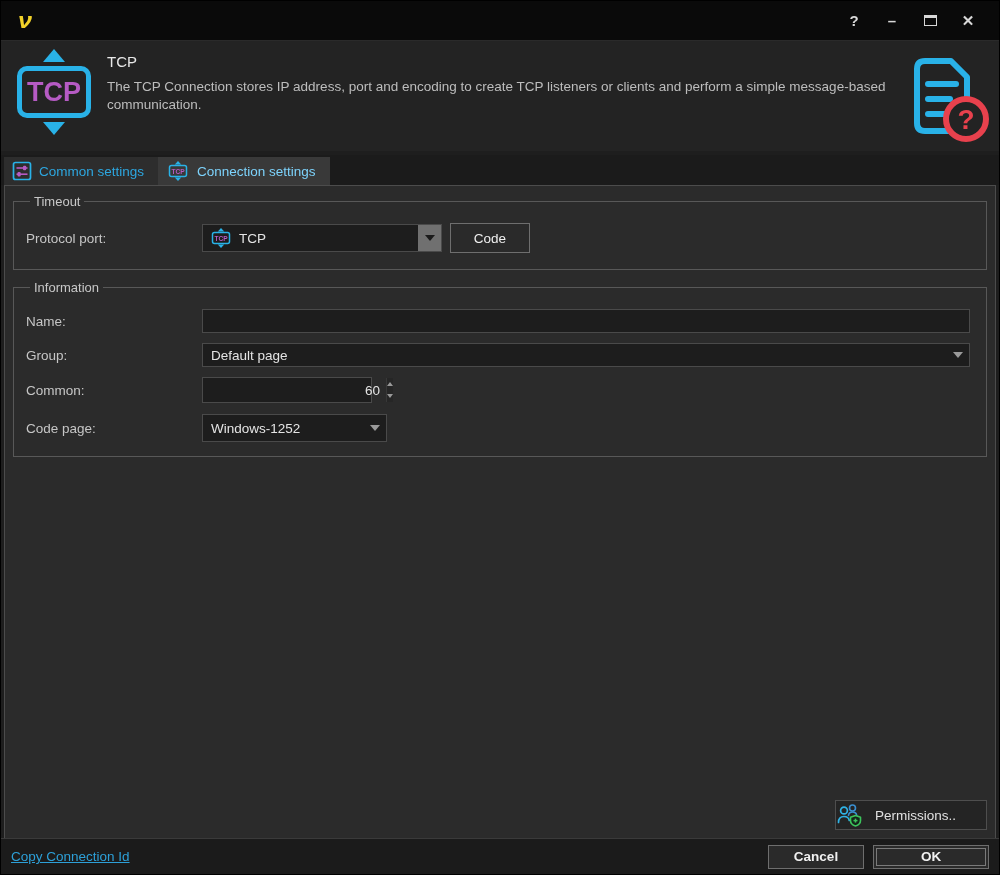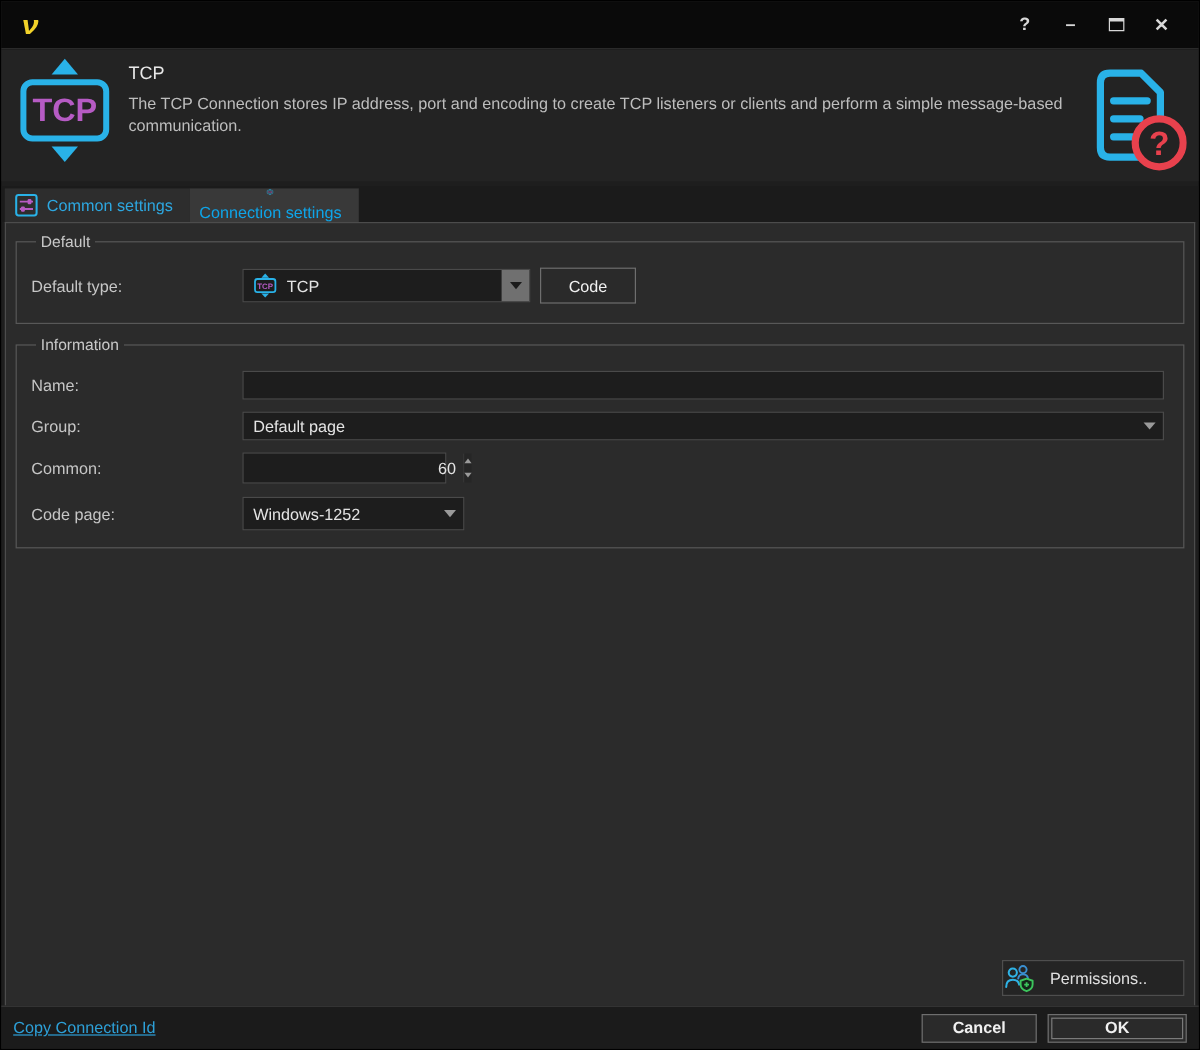--- a/index.html
+++ b/index.html
@@ -23,21 +23,21 @@
   .tcp-badge { width:74px; height:52px; border:5px solid #29b2e8; border-radius:10px; display:flex; align-items:center; justify-content:center; color:#b65bc4; font-weight:bold; font-size:27px; letter-spacing:0px; }
   .header-text { margin-left:10px; padding-top:4px; flex:1; }
   .header-title { color:#e8e8e8; font-size:15px; margin-bottom:8px; }
   .header-desc { color:#bdbdbd; font-size:13.5px; line-height:1.35; max-width:800px; }
   .helpdoc { margin-left:auto; margin-top:4px; flex:0 0 auto; }
 
   
   .tabstrip { height:30px; margin-top:4px; background:#1b1b1b; display:flex; align-items:flex-end; padding-left:3px; flex:0 0 auto; }
   .tab { height:28px; display:flex; align-items:center; gap:7px; padding:0 14px 0 8px; font-size:13.5px; cursor:default; }
   .tab.active { background:#2d2d2d; color:#2da7e0; }
-  .tab.inactive { background:#393939; color:#0ea5e9;flex-direction:column; }
+  .tab.inactive { background:#393939; color:#7dd3fc; }
 
   
   .content { flex:1; background:#2b2b2b; margin:0 3px; border:1px solid #4c4c4c; border-bottom:none; display:flex; flex-direction:column; padding:6px 6px 8px 6px; }
   fieldset { border:1px solid #585858; margin:2px 2px 8px 2px; padding:6px 8px 10px 12px; }
   legend { color:#c8c8c8; font-size:13px; padding:0 4px; margin-left:4px; }
   .row { display:flex; align-items:center; margin-top:8px; }
   .row label { width:176px; color:#c6c6c6; font-size:13.5px; flex:0 0 auto; }
 
   .combo { display:flex; align-items:center; background:#1d1d1d; border:1px solid #4a4a4a; height:26px; color:#e4e4e4; font-size:13.5px; position:relative; }
   .combo .val { padding-left:8px; white-space:nowrap; overflow:hidden; }
@@ -138,23 +138,23 @@
         <text x="12" y="13.8" font-size="6.6" font-weight="bold" fill="#b65bc4" text-anchor="middle">TCP</text>
         <path d="M12 21 l-3.2-3.4 h6.4 z" fill="#29b2e8"></path>
       </svg>
       <span>Connection settings</span>
     </div>
   </div>
 
   <div class="content">
 
     <fieldset style="padding-bottom:16px;">
-      <legend>Default</legend>
+      <legend>Timeout</legend>
       <div class="row">
-        <label>Default type:</label>
+        <label>Protocol port:</label>
         <div class="combo protocol-combo">
           <span class="val">
             <svg width="24" height="22" viewBox="0 0 24 22">
               <path d="M12 1 l3.2 3.4 h-6.4 z" fill="#29b2e8"></path>
               <rect x="3.5" y="5.5" width="17" height="11" rx="2" fill="none" stroke="#29b2e8" stroke-width="1.5"></rect>
               <text x="12" y="13.8" font-size="6.6" font-weight="bold" fill="#b65bc4" text-anchor="middle">TCP</text>
               <path d="M12 21 l-3.2-3.4 h6.4 z" fill="#29b2e8"></path>
             </svg>
             <span>TCP</span>
           </span>

